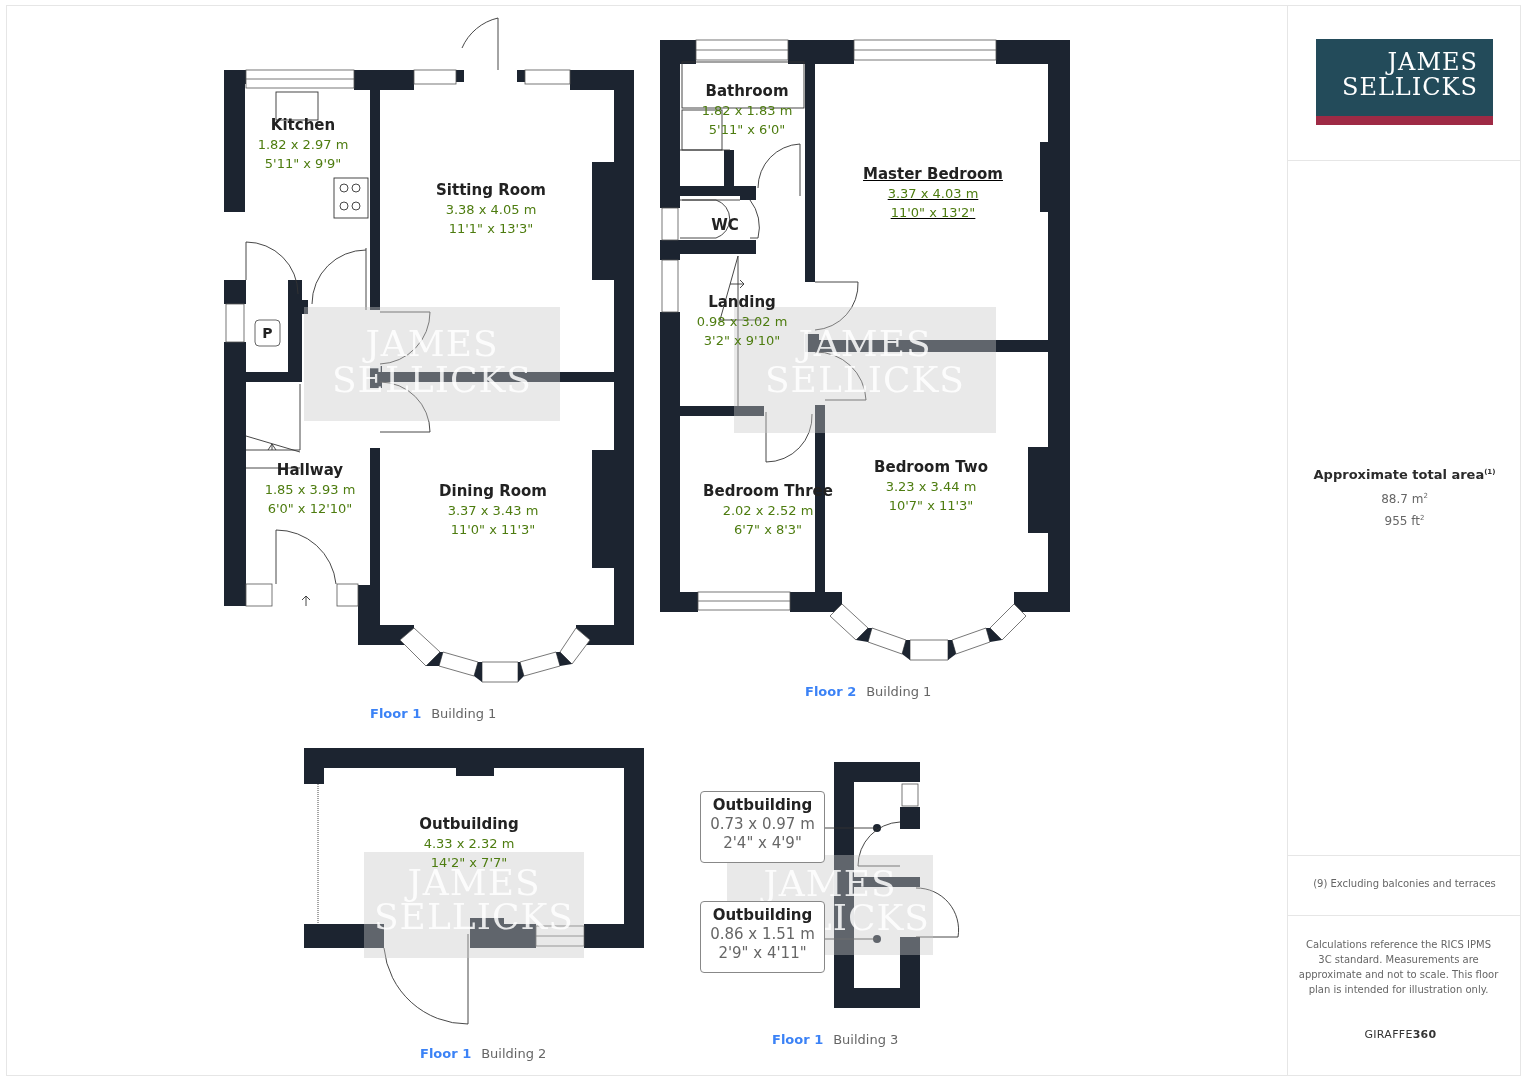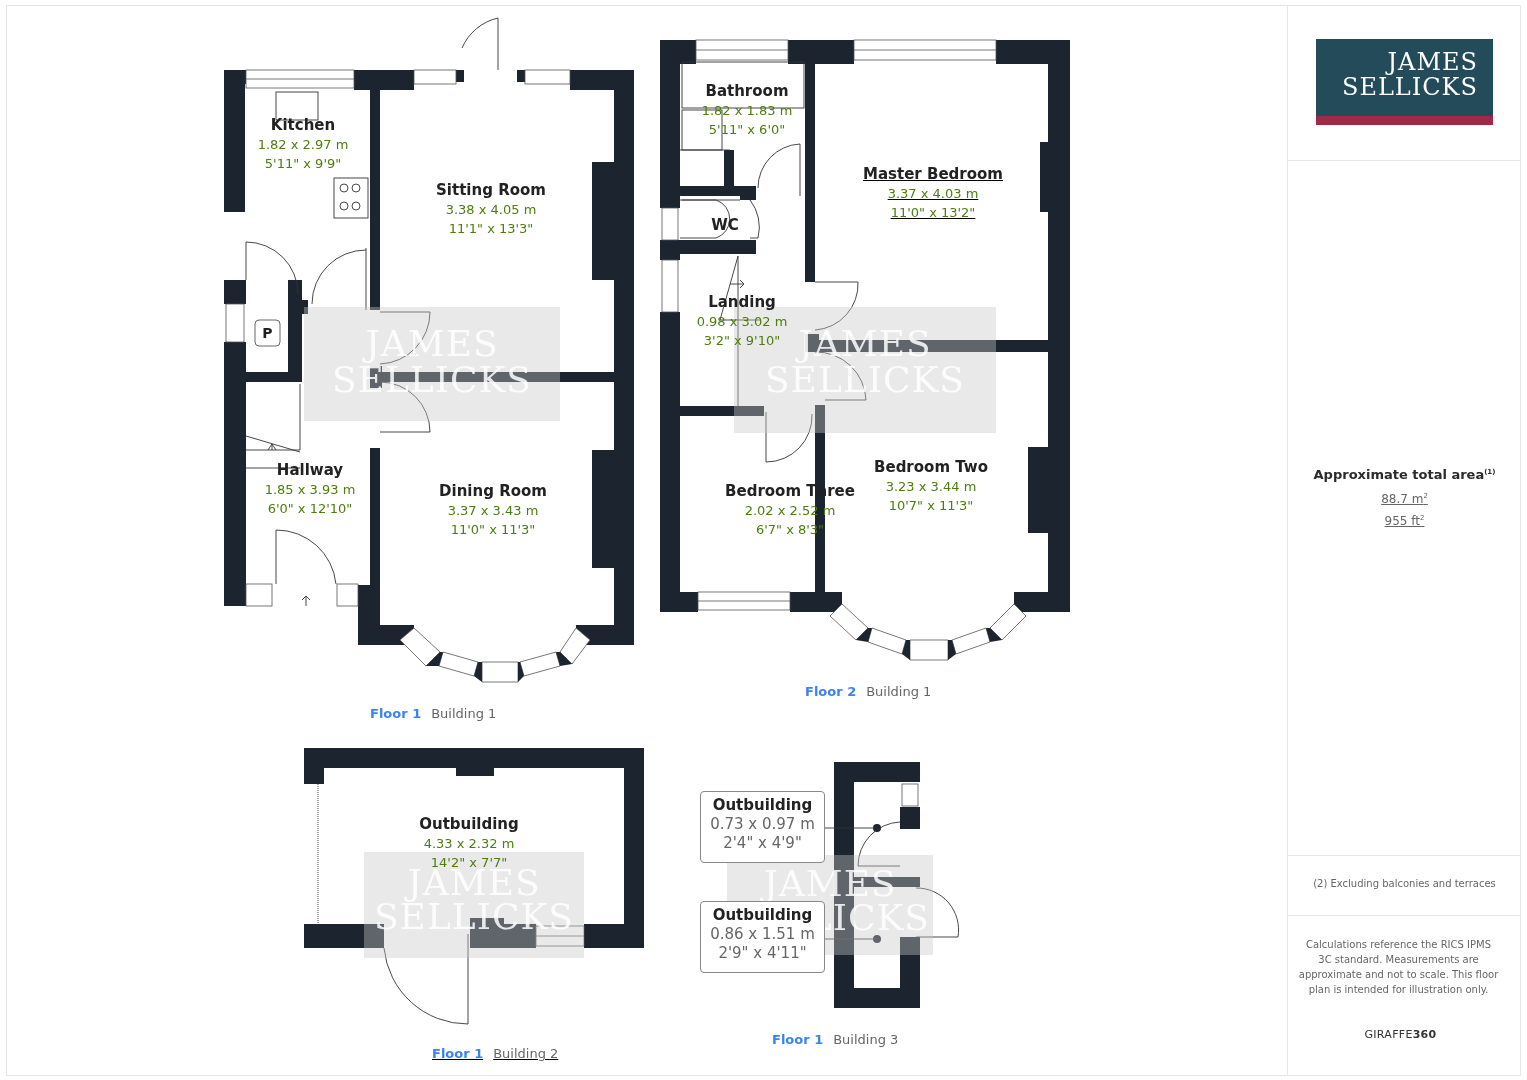--- a/index.html
+++ b/index.html
@@ -5,21 +5,21 @@
   html, body { margin: 0; padding: 0; background: #ffffff; }
   body { width: 1527px; height: 1080px; position: relative; overflow: hidden; font-family: "DejaVu Sans", sans-serif; }
   .frame { position: absolute; left: 6px; top: 5px; width: 1515px; height: 1071px; border: 1px solid #e6e6e6; box-sizing: border-box; }
   .sidebar { position: absolute; left: 1287px; top: 5px; width: 234px; height: 1071px; border-left: 1px solid #e6e6e6; box-sizing: border-box; }
   .sb-sep { position: absolute; left: 0; right: 0; height: 1px; background: #e6e6e6; }
   .logo { position: absolute; left: 28px; top: 34px; width: 177px; height: 86px; background: #234b5a; }
   .logo-bar { position: absolute; left: 0; right: 0; bottom: 0; height: 9px; background: #9e2a45; }
   .logo-text { position: absolute; right: 15px; top: 11px; color: #ffffff; font-family: "DejaVu Serif", serif; font-size: 24px; line-height: 25px; text-align: right; letter-spacing: 1px; }
   .area-title { position: absolute; left: 0; right: 0; top: 462px; text-align: center; font-size: 13px; font-weight: bold; color: #2b2b2b; }
   .area-title sup { font-size: 7px; }
-  .area-val { position: absolute; left: 0; right: 0; text-align: center; font-size: 12px; color: #666; text-decoration: underline; }
+  .area-val { position: absolute; left: 0; right: 0; text-align: center; font-size: 12px; color: #666; }
   .area-val sup { font-size: 7px; }
   .footnote { position: absolute; left: 0; right: 0; top: 873px; text-align: center; font-size: 10px; color: #666; }
   .disclaimer { position: absolute; left: 10px; right: 22px; top: 932px; text-align: center; font-size: 10px; line-height: 15px; color: #666; }
   .brand { position: absolute; left: 0; right: 8px; top: 1023px; text-align: center; font-size: 11px; color: #333; letter-spacing: 0.3px; }
   .brand b { font-weight: bold; }
   svg.plan { position: absolute; left: 0; top: 0; }
   .lbl { position: absolute; text-align: center; white-space: nowrap; transform: translateX(-50%); line-height: 19px; }
   .lbl .name { font-size: 15px; font-weight: bold; color: #222; display: block; }
   .lbl .dim { font-size: 13px; color: #4d7c0f; display: block; }
   .flabel { position: absolute; font-size: 13px; white-space: nowrap; }
@@ -260,40 +260,40 @@
   <span class="dim">11'0" x 13'2"</span>
 </div>
 <div class="lbl" style="left:725px;top:216px;">
   <span class="name">WC</span>
 </div>
 <div class="lbl" style="left:742px;top:293px;">
   <span class="name">Landing</span>
   <span class="dim">0.98 x 3.02 m</span>
   <span class="dim">3'2" x 9'10"</span>
 </div>
-<div class="lbl" style="left:768px;top:482px;padding-left:44px;">
+<div class="lbl" style="left:746px;top:482px;padding-left:44px;">
   <span class="name">Bedroom Three</span>
   <span class="dim">2.02 x 2.52 m</span>
   <span class="dim">6'7" x 8'3"</span>
 </div>
 <div class="lbl" style="left:931px;top:458px;">
   <span class="name">Bedroom Two</span>
   <span class="dim">3.23 x 3.44 m</span>
   <span class="dim">10'7" x 11'3"</span>
 </div>
 <div class="flabel" style="left:805px;top:684px;">
   <span class="f">Floor 2</span><span class="b">Building 1</span>
 </div>
 
 <div class="lbl" style="left:469px;top:815px;">
   <span class="name">Outbuilding</span>
   <span class="dim">4.33 x 2.32 m</span>
   <span class="dim">14'2" x 7'7"</span>
 </div>
-<div class="flabel" style="left:432px;top:1046px;text-decoration:underline;">
+<div class="flabel" style="left:420px;top:1046px;">
   <span class="f">Floor 1</span><span class="b">Building 2</span>
 </div>
 
 <div class="callout" style="left:700px;top:791px;width:125px;height:72px;">
   <span class="name">Outbuilding</span>
   <span class="dim">0.73 x 0.97 m</span>
   <span class="dim">2'4" x 4'9"</span>
 </div>
 <div class="callout" style="left:700px;top:901px;width:125px;height:72px;">
   <span class="name">Outbuilding</span>
@@ -318,19 +318,19 @@
     <span>Approximate total area</span><sup>(1)</sup>
   </div>
   <div class="area-val" style="top:487px;">
     <span>88.7 m</span><sup>2</sup>
   </div>
   <div class="area-val" style="top:509px;">
     <span>955 ft</span><sup>2</sup>
   </div>
 
   <div class="sb-sep" style="top:850px;"></div>
-  <div class="footnote">(2) Excluding balconies and terraces</div>
+  <div class="footnote">(9) Excluding balconies and terraces</div>
   <div class="sb-sep" style="top:910px;"></div>
   <div class="disclaimer">Calculations reference the RICS IPMS 3C standard. Measurements are approximate and not to scale. This floor plan is intended for illustration only.</div>
   <div class="brand">
     <span>GIRAFFE</span><b>360</b>
   </div>
 </div>
 
 </body></html>

